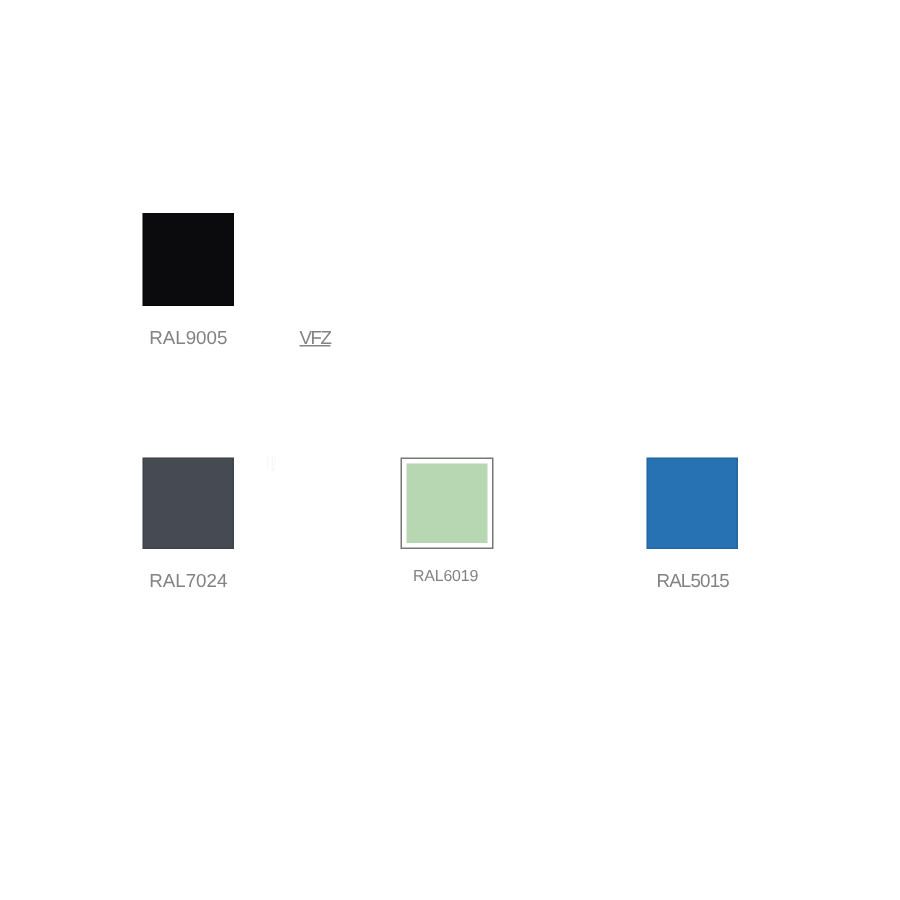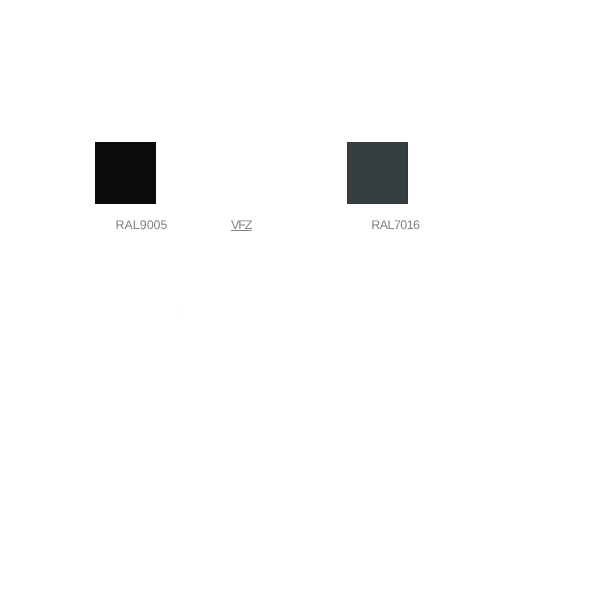--- a/index.html
+++ b/index.html
@@ -23,21 +23,21 @@
     top: 142.4px;
     width: 420px;
   }
   .swatch-row {
     display: flex;
     height: 162.5px;
   }
   .swatch-cell {
     width: 84px;
     flex: 0 0 84px;
-    text-align: right;
+    text-align: center;
   }
   .swatch {
     width: 61px;
     height: 61.5px;
     margin: 0 auto;
     box-sizing: border-box;
     border: 1px solid rgba(0,0,0,0.10);
   }
   .swatch.blank { border: none; background: transparent; }
   .swatch-label {
@@ -97,26 +97,46 @@
       <div class="swatch-label" data-name="swatch-label">RAL9005</div>
     </div>
     <div class="swatch-cell" data-name="swatch-cell-vfz">
       <div class="swatch blank" data-name="colour-swatch-placeholder"></div>
       <div class="swatch-label" data-name="swatch-label">VFZ</div>
     </div>
     <div class="swatch-cell" data-name="swatch-cell-empty">
       <div class="swatch blank" data-name="colour-swatch-placeholder"></div>
       <div class="swatch-label" data-name="swatch-label"></div>
     </div>
-    <div class="swatch-cell" data-name="swatch-cell-ral7016">
-      <div class="swatch" data-name="colour-swatch" style="background: rgb(55, 62, 66);"></div>
-      <div class="swatch-label has-narrow-figure" data-name="swatch-label">RAL7016</div>
+  </div>
+
+  <div class="swatch-row" data-name="swatch-row">
+    <div class="swatch-cell" data-name="swatch-cell-ral7024">
+      <div class="swatch" data-name="colour-swatch" style="background: rgb(70, 74, 82);"></div>
+      <div class="swatch-label" data-name="swatch-label">RAL7024</div>
+    </div>
+    <div class="swatch-cell" data-name="swatch-cell-empty">
+      <div class="swatch blank" data-name="colour-swatch-placeholder"></div>
+      <div class="swatch-label" data-name="swatch-label"></div>
+    </div>
+    <div class="swatch-cell selected" data-name="swatch-cell-ral6019">
+      <div class="swatch" data-name="colour-swatch-selected">
+          <div class="fill" data-name="colour-swatch-fill" style="background: rgb(183, 215, 178);"></div>
+        </div>
+      <div class="swatch-label has-narrow-figure" data-name="swatch-label">RAL6019</div>
+    </div>
+    <div class="swatch-cell" data-name="swatch-cell-empty">
+      <div class="swatch blank" data-name="colour-swatch-placeholder"></div>
+      <div class="swatch-label" data-name="swatch-label"></div>
+    </div>
+    <div class="swatch-cell" data-name="swatch-cell-ral5015">
+      <div class="swatch" data-name="colour-swatch" style="background: rgb(39, 114, 179);"></div>
+      <div class="swatch-label has-narrow-figure" data-name="swatch-label">RAL5015</div>
     </div>
   </div>
-
 
 </div>
 
 <div class="ghost-mark" data-name="faint-artifact">
     <i></i>
     <i></i>
     <i></i>
     <i></i>
   </div>
 

